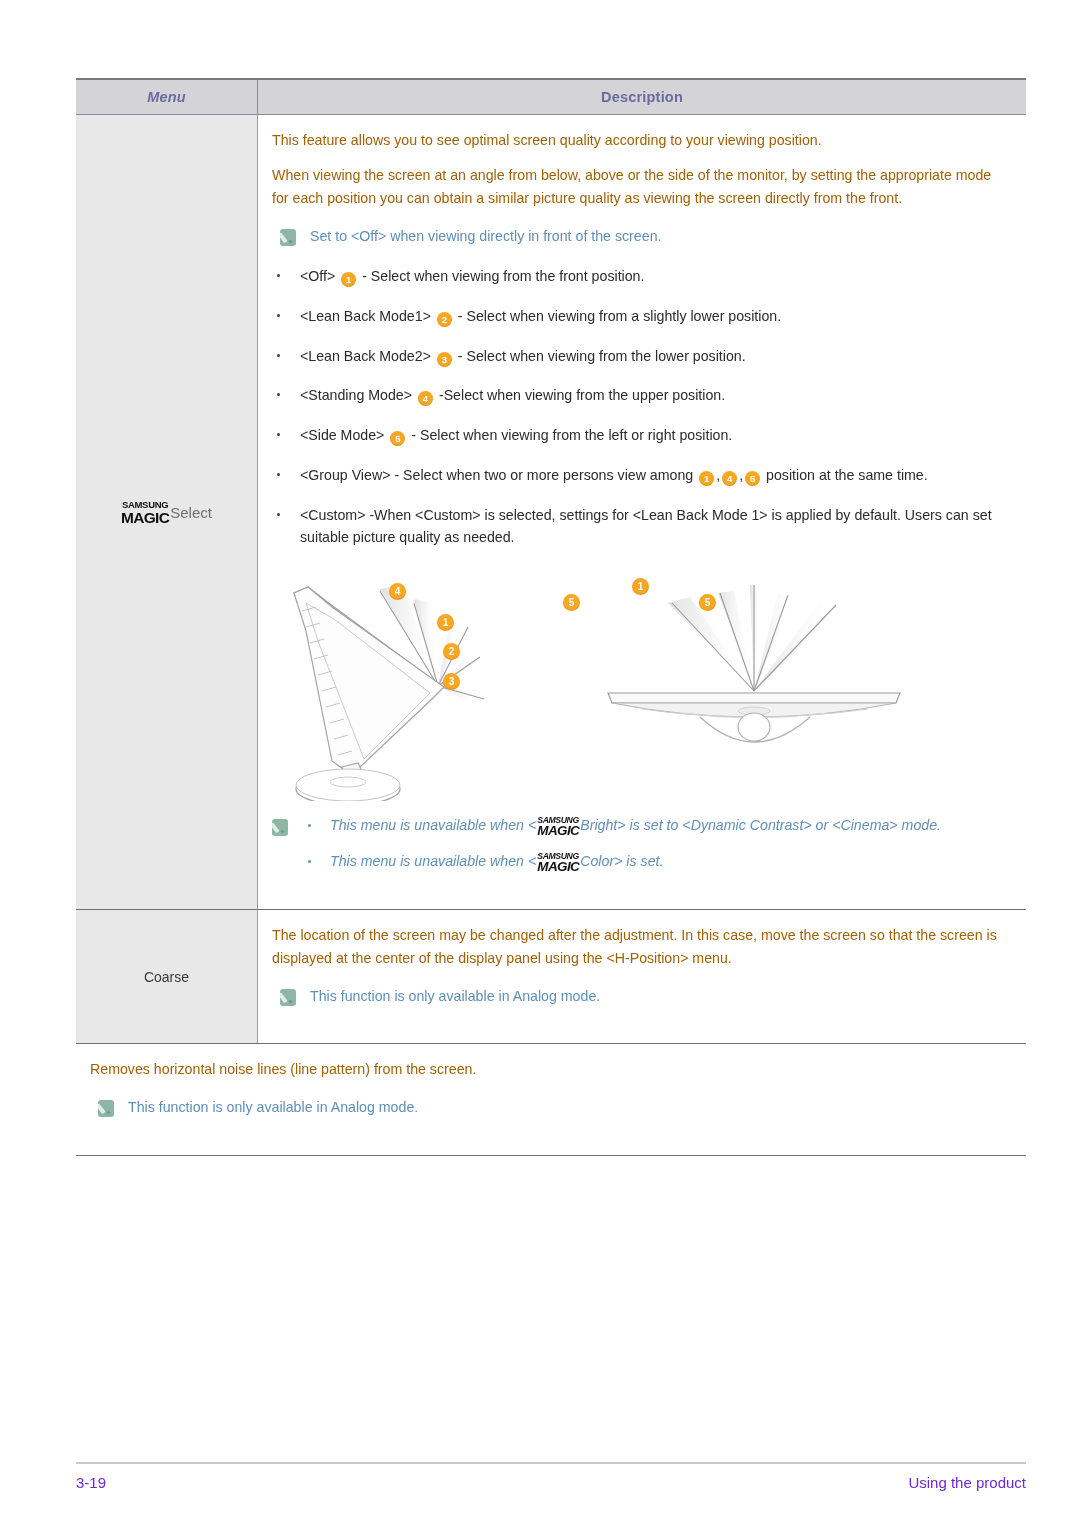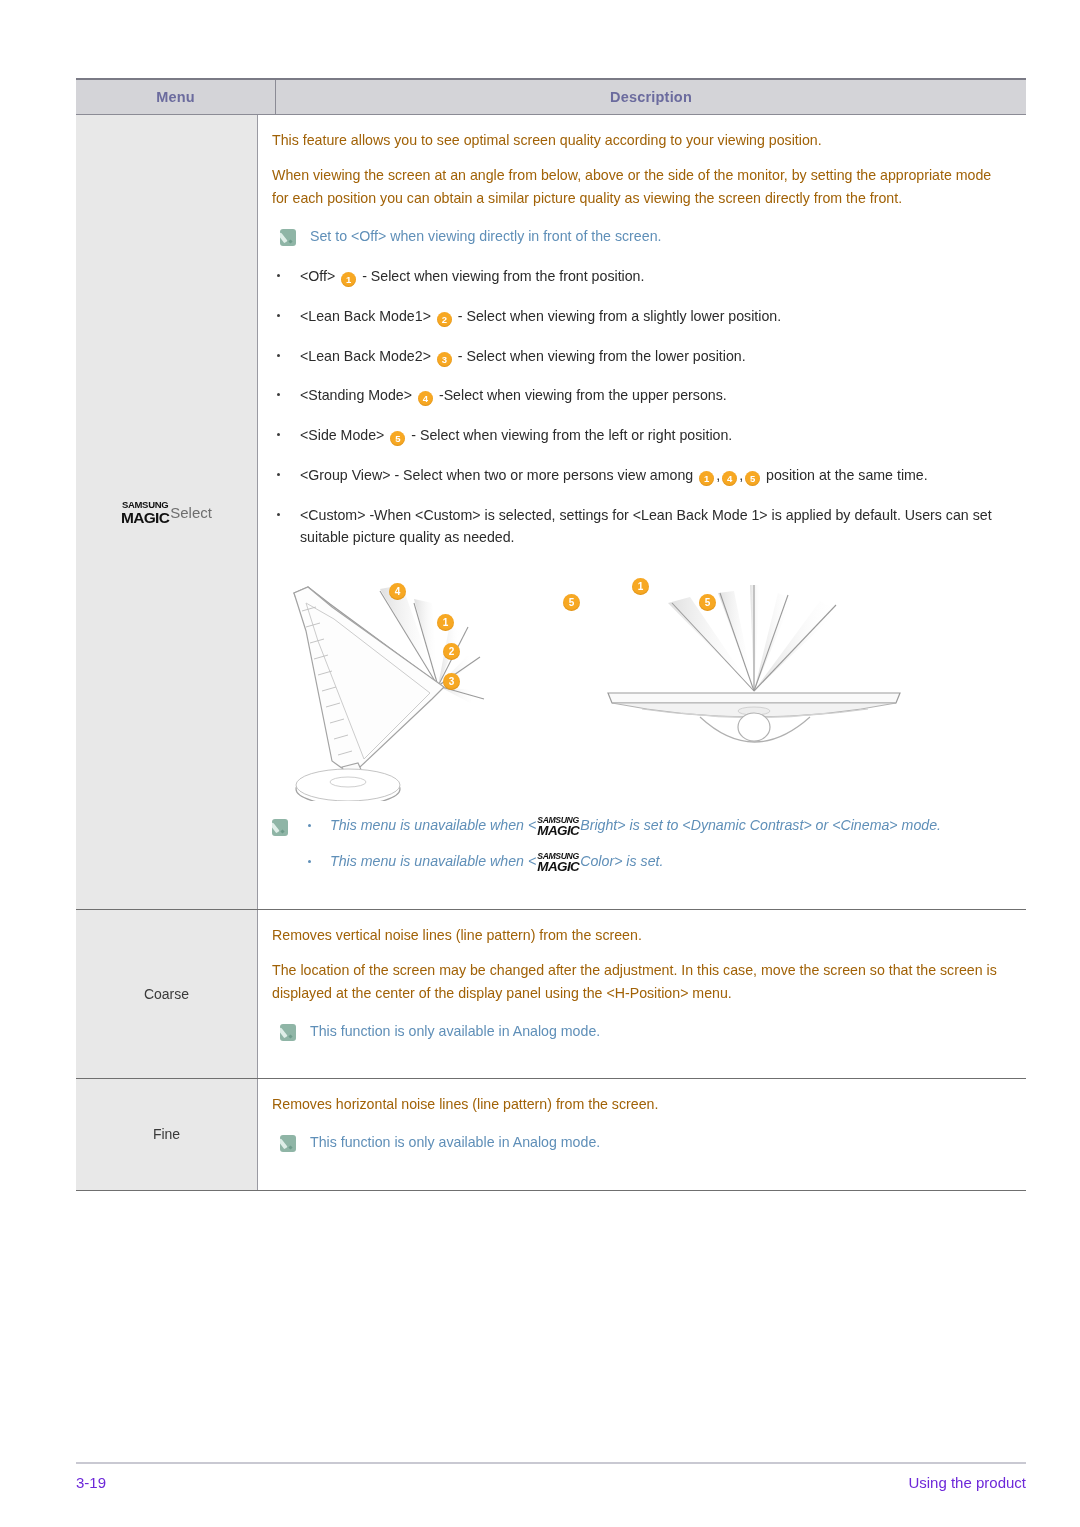--- a/index.html
+++ b/index.html
@@ -38,21 +38,21 @@
     height: 34px;
     align-items: center;
   }
   .th {
     font-size: 14.5px;
     font-weight: bold;
     color: #6b6b9e;
     text-align: center;
     letter-spacing: .2px;
   }
-  .th-menu { width: 200px; }
+  .th-menu { width: 182px; font-style: italic; }
   .th-desc { flex: 1; }
   .thead .th-menu { border-right: 1px solid #8b8b95; height: 34px; line-height: 34px; box-sizing: border-box;}
   .thead .th-desc { height: 34px; line-height: 34px; }
 
   .row {
     display: flex;
     border-bottom: 1px solid #6f6f6f;
     background: #ffffff;
   }
   .cell-menu {
@@ -250,21 +250,21 @@
 
         <div class="note">
           <span class="note-icon"></span>
           <span class="note-text">Set to &lt;Off&gt; when viewing directly in front of the screen.</span>
         </div>
 
         <ul class="blist">
           <li><span>&lt;Off&gt;</span> <span class="badge">1</span> <span>- Select when viewing from the front position.</span></li>
           <li><span>&lt;Lean Back Mode1&gt;</span> <span class="badge">2</span> <span>- Select when viewing from a slightly lower position.</span></li>
           <li><span>&lt;Lean Back Mode2&gt;</span> <span class="badge">3</span> <span>- Select when viewing from the lower position.</span></li>
-          <li><span>&lt;Standing Mode&gt;</span> <span class="badge">4</span> <span>-Select when viewing from the upper persons.</span></li>
+          <li><span>&lt;Standing Mode&gt;</span> <span class="badge">4</span> <span>-Select when viewing from the upper position.</span></li>
           <li><span>&lt;Side Mode&gt;</span> <span class="badge">5</span> <span>- Select when viewing from the left or right position.</span></li>
 
           <li><span>&lt;Group View&gt;  - Select when two or more persons view among </span><span class="badge">1</span>,<span class="badge">4</span>,<span class="badge">5</span><span> position at the same time.</span></li>
 
           <li> &lt;Custom&gt; -When &lt;Custom&gt; is selected, settings for &lt;Lean Back Mode 1&gt; is applied by default. Users can set suitable picture quality as needed.</li>
         </ul>
 
         <div class="illus">
           <svg width="700" height="230" viewBox="0 0 700 230">
             <defs>
@@ -377,31 +377,29 @@
             </div>
           </div>
         </div>
 
       </div>
     </div>
 
     <div class="row">
       <div class="cell-menu">Coarse</div>
       <div class="cell-desc">
-        <p class="para">Removes vertical noise lines (line pattern) from the screen.</p>
         <p class="para">The location of the screen may be changed after the adjustment. In this case, move the screen so that the screen is displayed at the center of the display panel using the &lt;H-Position&gt; menu.</p>
         <div class="note">
           <span class="note-icon"></span>
           <span class="note-text">This function is only available in Analog mode.</span>
         </div>
       </div>
     </div>
 
     <div class="row">
-      <div class="cell-menu">Fine</div>
       <div class="cell-desc">
         <p class="para">Removes horizontal noise lines (line pattern) from the screen.</p>
         <div class="note">
           <span class="note-icon"></span>
           <span class="note-text">This function is only available in Analog mode.</span>
         </div>
       </div>
     </div>
 
   </div>

